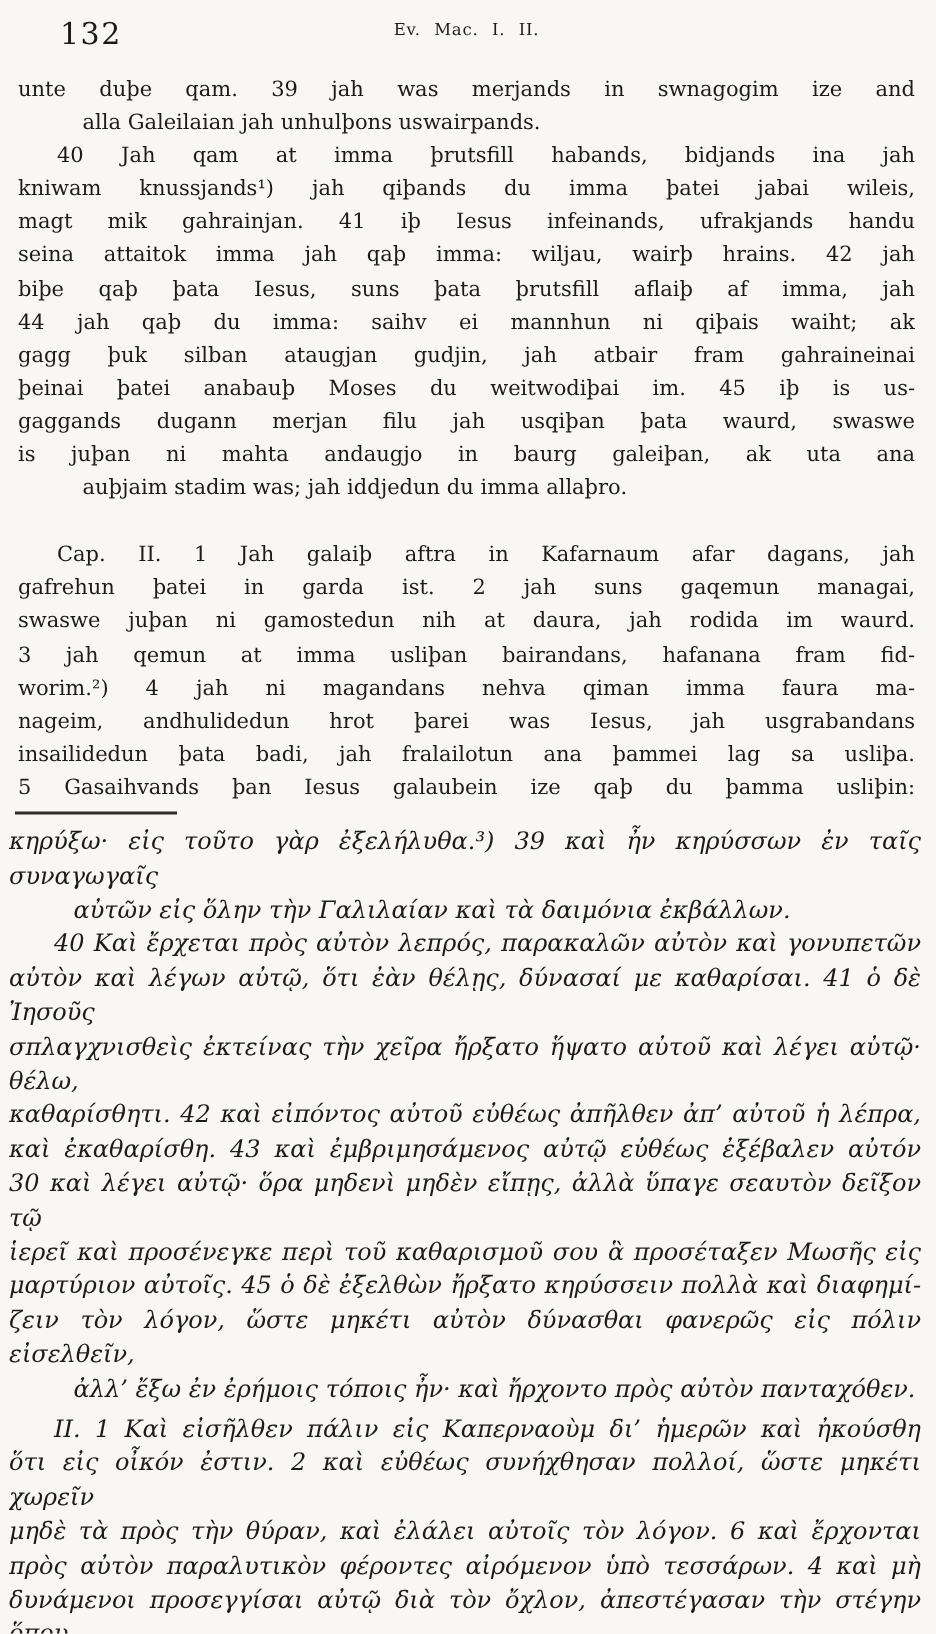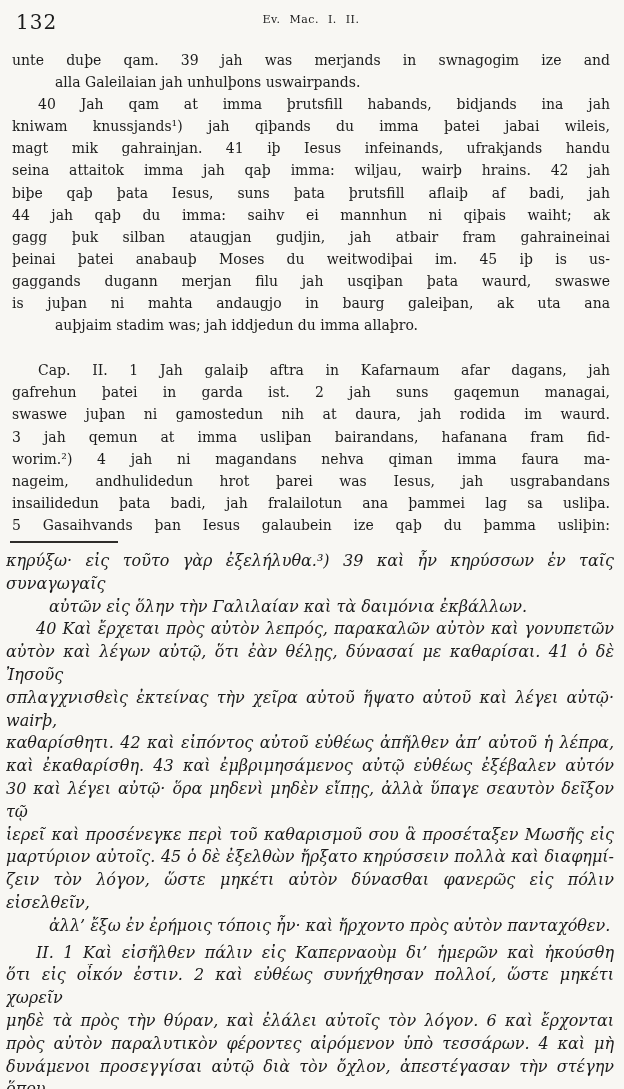--- a/index.html
+++ b/index.html
@@ -6,21 +6,21 @@
   body{
     width:624px;height:1089px;
     background:#f8f7f3;
     color:#1b1b1b;
     font-family:"DejaVu Serif", serif;
     overflow:hidden;
   }
   .page{position:relative;width:624px;height:1089px;box-sizing:border-box;padding:10px 14px 0 12px;}
   
   .hdr{position:relative;height:24px;}
-  .page-number{position:absolute;left:4px;top:0;font-size:20px;letter-spacing:1px;}
+  .page-number{position:absolute;left:28px;top:0;font-size:20px;letter-spacing:1px;}
   .running-title{position:absolute;left:0;right:0;top:3px;text-align:center;font-size:11px;word-spacing:5px;letter-spacing:0.5px;}
   
   .gothic{margin-top:15px;font-size:14px;line-height:22.1px;}
   .tline{text-align:justify;text-align-last:justify;white-space:normal;overflow:hidden;}
   .tline.no-just{text-align-last:left;margin-left:43px;}
   .tline.indent{padding-left:26px;}
   .para.gap-above{margin-top:23px;}
   .para.gap-small{margin-top:4px;}
   
   .rule-short{width:108px;border-top:2px solid #2e2d2a;margin:5px 0 0 -2px;}
@@ -41,21 +41,21 @@
   <div class="gothic">
       <div class="para">
         <div class="tline">unte duþe qam.  39 jah was merjands in swnagogim ize and</div>
         <div class="tline no-just">alla Galeilaian jah unhulþons uswairpands.</div>
       </div>
       <div class="para">
         <div class="tline indent">40 Jah qam at imma þrutsfill habands, bidjands ina jah</div>
         <div class="tline">kniwam knussjands¹) jah qiþands du imma þatei jabai wileis,</div>
         <div class="tline">magt mik gahrainjan.  41 iþ Iesus infeinands, ufrakjands handu</div>
         <div class="tline">seina attaitok imma jah qaþ imma: wiljau, wairþ hrains.  42 jah</div>
-        <div class="tline">biþe qaþ þata Iesus, suns þata þrutsfill aflaiþ af badi, jah</div>
+        <div class="tline">biþe qaþ þata Iesus, suns þata þrutsfill aflaiþ af imma, jah</div>
         <div class="tline">44 jah qaþ du imma: saihv ei mannhun ni qiþais waiht; ak</div>
         <div class="tline">gagg þuk silban ataugjan gudjin, jah atbair fram gahraineinai</div>
         <div class="tline">þeinai þatei anabauþ Moses du weitwodiþai im.  45 iþ is us-</div>
         <div class="tline">gaggands dugann merjan filu jah usqiþan þata waurd, swaswe</div>
         <div class="tline">is juþan ni mahta andaugjo in baurg galeiþan, ak uta ana</div>
         <div class="tline no-just">auþjaim stadim was; jah iddjedun du imma allaþro.</div>
       </div>
       <div class="para gap-above">
         <div class="tline indent">Cap. II.  1 Jah galaiþ aftra in Kafarnaum afar dagans, jah</div>
         <div class="tline">gafrehun þatei in garda ist.  2 jah suns gaqemun managai,</div>
@@ -71,21 +71,21 @@
   <div class="rule-short"></div>
 
   <div class="greek">
       <div class="para">
         <div class="tline">κηρύξω· εἰς τοῦτο γὰρ ἐξελήλυθα.³)  39 καὶ ἦν κηρύσσων ἐν ταῖς συναγωγαῖς</div>
         <div class="tline no-just">αὐτῶν εἰς ὅλην τὴν Γαλιλαίαν καὶ τὰ δαιμόνια ἐκβάλλων.</div>
       </div>
       <div class="para">
         <div class="tline indent">40 Καὶ ἔρχεται πρὸς αὐτὸν λεπρός, παρακαλῶν αὐτὸν καὶ γονυπετῶν</div>
         <div class="tline">αὐτὸν καὶ λέγων αὐτῷ, ὅτι ἐὰν θέλῃς, δύνασαί με καθαρίσαι.  41 ὁ δὲ Ἰησοῦς</div>
-        <div class="tline">σπλαγχνισθεὶς ἐκτείνας τὴν χεῖρα αὐτοῦ ἥψατο αὐτοῦ καὶ λέγει αὐτῷ· wairþ,</div>
+        <div class="tline">σπλαγχνισθεὶς ἐκτείνας τὴν χεῖρα ἤρξατο ἥψατο αὐτοῦ καὶ λέγει αὐτῷ· θέλω,</div>
         <div class="tline">καθαρίσθητι.  42 καὶ εἰπόντος αὐτοῦ εὐθέως ἀπῆλθεν ἀπ’ αὐτοῦ ἡ λέπρα,</div>
         <div class="tline">καὶ ἐκαθαρίσθη.  43 καὶ ἐμβριμησάμενος αὐτῷ εὐθέως ἐξέβαλεν αὐτόν</div>
         <div class="tline">30 καὶ λέγει αὐτῷ· ὅρα μηδενὶ μηδὲν εἴπῃς, ἀλλὰ ὕπαγε σεαυτὸν δεῖξον τῷ</div>
         <div class="tline">ἱερεῖ καὶ προσένεγκε περὶ τοῦ καθαρισμοῦ σου ἃ προσέταξεν Μωσῆς εἰς</div>
         <div class="tline">μαρτύριον αὐτοῖς.  45 ὁ δὲ ἐξελθὼν ἤρξατο κηρύσσειν πολλὰ καὶ διαφημί-</div>
         <div class="tline">ζειν τὸν λόγον, ὥστε μηκέτι αὐτὸν δύνασθαι φανερῶς εἰς πόλιν εἰσελθεῖν,</div>
         <div class="tline no-just">ἀλλ’ ἔξω ἐν ἐρήμοις τόποις ἦν· καὶ ἤρχοντο πρὸς αὐτὸν πανταχόθεν.</div>
       </div>
       <div class="para gap-small">
         <div class="tline indent">II.  1 Καὶ εἰσῆλθεν πάλιν εἰς Καπερναοὺμ δι’ ἡμερῶν καὶ ἠκούσθη</div>

